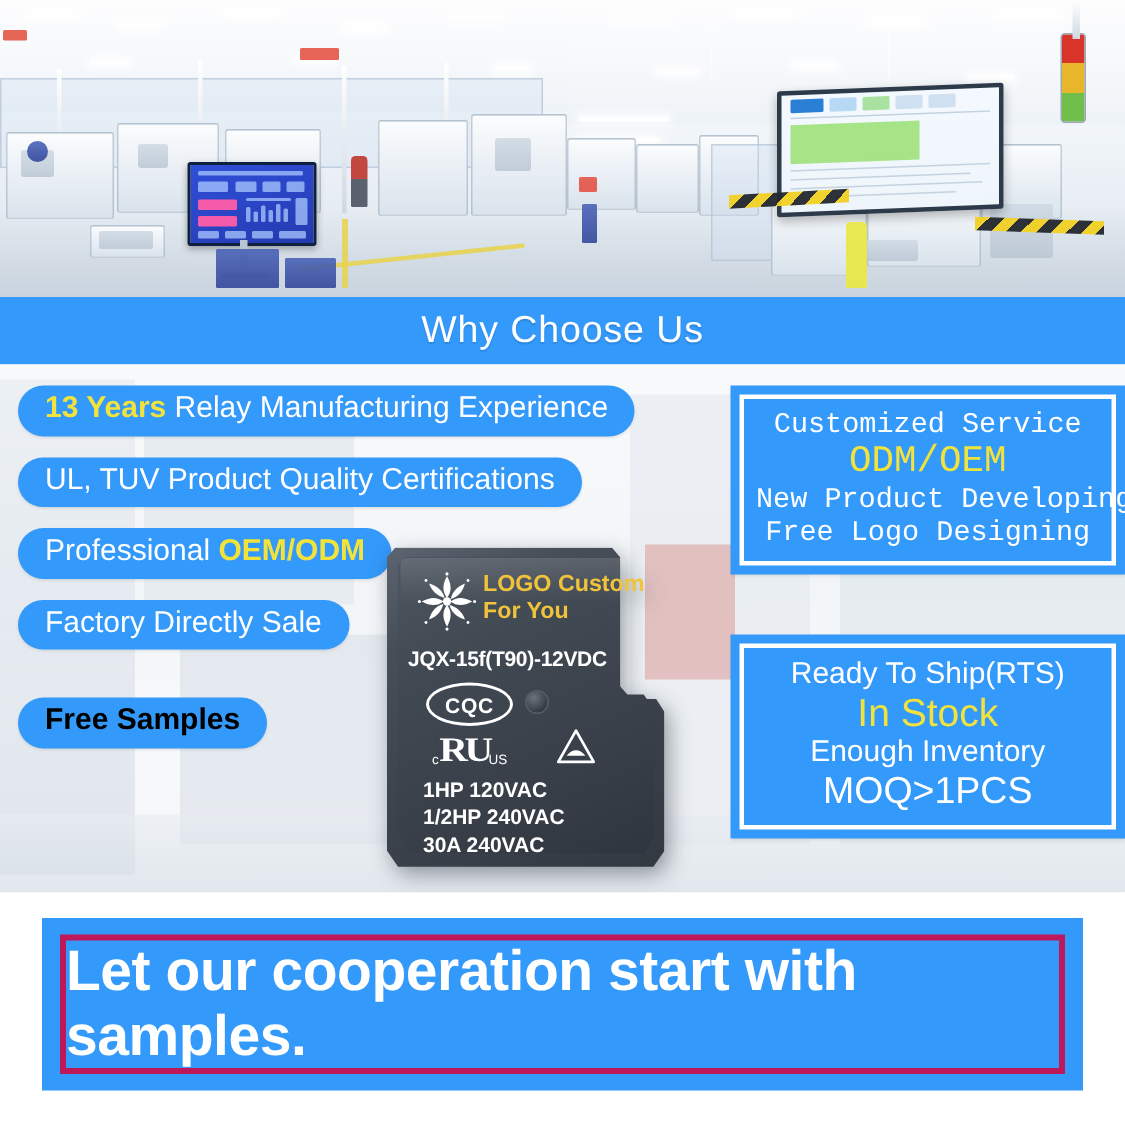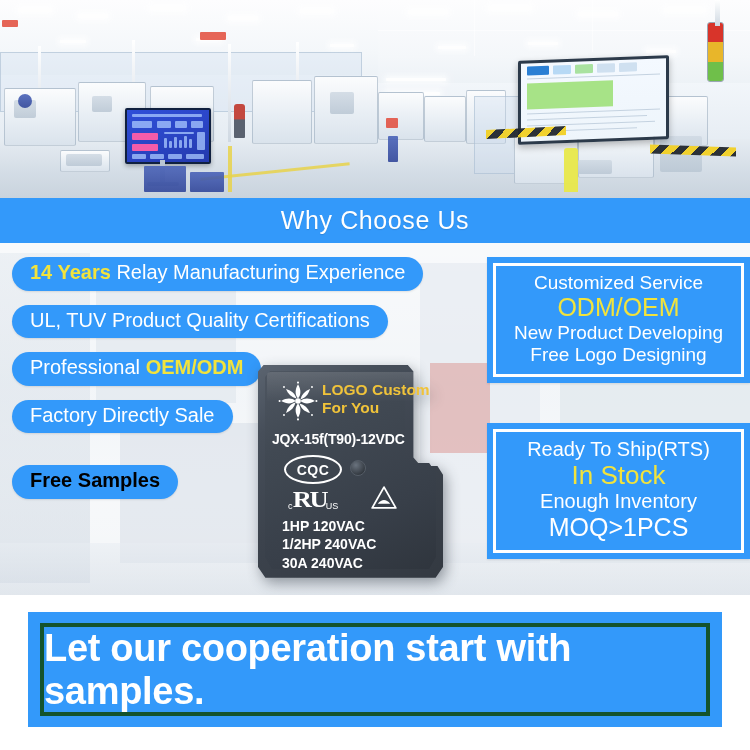--- a/index.html
+++ b/index.html
@@ -85,21 +85,21 @@
     font-size:20px;line-height:1.18;white-space:nowrap;
     box-shadow:0 1px 2px rgba(0,0,0,.10);}
   .pill .hl{color:#f2e33c;font-weight:bold;}
   .pill.all-hl{color:#000000;font-weight:bold;}
 
   
   .rbox{position:absolute;background:#3399fa;padding:6px;box-shadow:0 1px 2px rgba(0,0,0,.10);}
   .rbox-inner{border:3px solid #ffffff;padding:6px 8px 8px 8px;text-align:center;}
   .rbox-inner div{color:#ffffff;font-size:19px;line-height:1.16;white-space:nowrap;}
   .rbox-inner div.hl{color:#f2e33c;font-size:25px;line-height:1.1;}
-  .rbox-1{left:487px;top:14px;width:251px;}
+  .rbox-1{left:487px;top:14px;width:251px;font-family:Liberation Mono, monospace;}
   .rbox-2{left:487px;top:180px;width:251px;}
   .rbox-2 .rbox-inner div{font-size:20px;}
   .rbox-2 .rbox-inner div.hl{font-size:26px;}
   .rbox-2 .rbox-inner div.big{font-size:25px;}
 
   
   .relay{position:absolute;left:258px;top:122px;width:185px;height:215px;
     filter:drop-shadow(3px 5px 7px rgba(20,28,40,.42));}
   .relay-body{position:absolute;inset:0;
     background:linear-gradient(150deg,#5b6470 0%,#464e59 22%,#3c434d 55%,#333941 100%);
@@ -120,21 +120,21 @@
   .ul-c{font-size:9px;padding-bottom:2px;}
   .ul-ru{font-size:23px;font-weight:bold;font-family:"Liberation Serif",serif;letter-spacing:-2px;
     transform:scaleX(1.15);padding:0 2px;}
   .ul-us{font-size:9px;padding-bottom:2px;}
   .warn{position:absolute;left:112px;top:120px;width:28px;height:25px;}
   .ratings{position:absolute;left:24px;top:152px;color:#ffffff;font-size:14px;font-weight:bold;line-height:1.32;}
 
   
   .cta-zone{position:absolute;left:0;top:595px;width:750px;height:155px;background:#ffffff;}
   .cta{position:absolute;left:28px;top:17px;width:694px;height:115px;background:#3399fa;padding:0;box-sizing:border-box;}
-  .cta-inner{position:absolute;left:12px;top:11px;right:12px;bottom:11px;border:4px solid #14532d;
+  .cta-inner{position:absolute;left:12px;top:11px;right:12px;bottom:11px;border:4px solid #be185d;
     display:flex;align-items:center;justify-content:flex-start;box-sizing:border-box;}
   .cta-inner span{color:#ffffff;font-size:38px;font-weight:bold;letter-spacing:-.3px;}
 </style>
 </head>
 <body>
 
 <div class="page">
 
   <div class="photo-strip">
 
@@ -266,21 +266,21 @@
     <div class="bg-el" style="left:96px;top:40px;width:140px;height:120px;background:#dde4eb;"></div>
     <div class="bg-el" style="left:120px;top:180px;width:180px;height:140px;background:#d7dfe7;"></div>
     <div class="bg-el" style="left:420px;top:20px;width:120px;height:300px;background:#e1e7ee;"></div>
     <div class="bg-el" style="left:560px;top:30px;width:190px;height:290px;background:#dbe3ea;"></div>
     <div class="bg-el" style="left:430px;top:120px;width:60px;height:90px;background:#d46a62;opacity:.35;"></div>
     <div class="bg-el" style="left:0;top:300px;width:750px;height:52px;background:linear-gradient(180deg,#e8edf2,#d2dae3);"></div>
 
     <div class="pills">
 
       <div class="pill">
-        <span class="hl">14 Years</span><span> Relay Manufacturing Experience</span>
+        <span class="hl">13 Years</span><span> Relay Manufacturing Experience</span>
       </div>
       <br>
       <div class="pill">
         <span>UL, TUV Product Quality Certifications</span>
       </div>
       <br>
       <div class="pill">
         <span>Professional </span><span class="hl">OEM/ODM</span>
       </div>
       <br>

